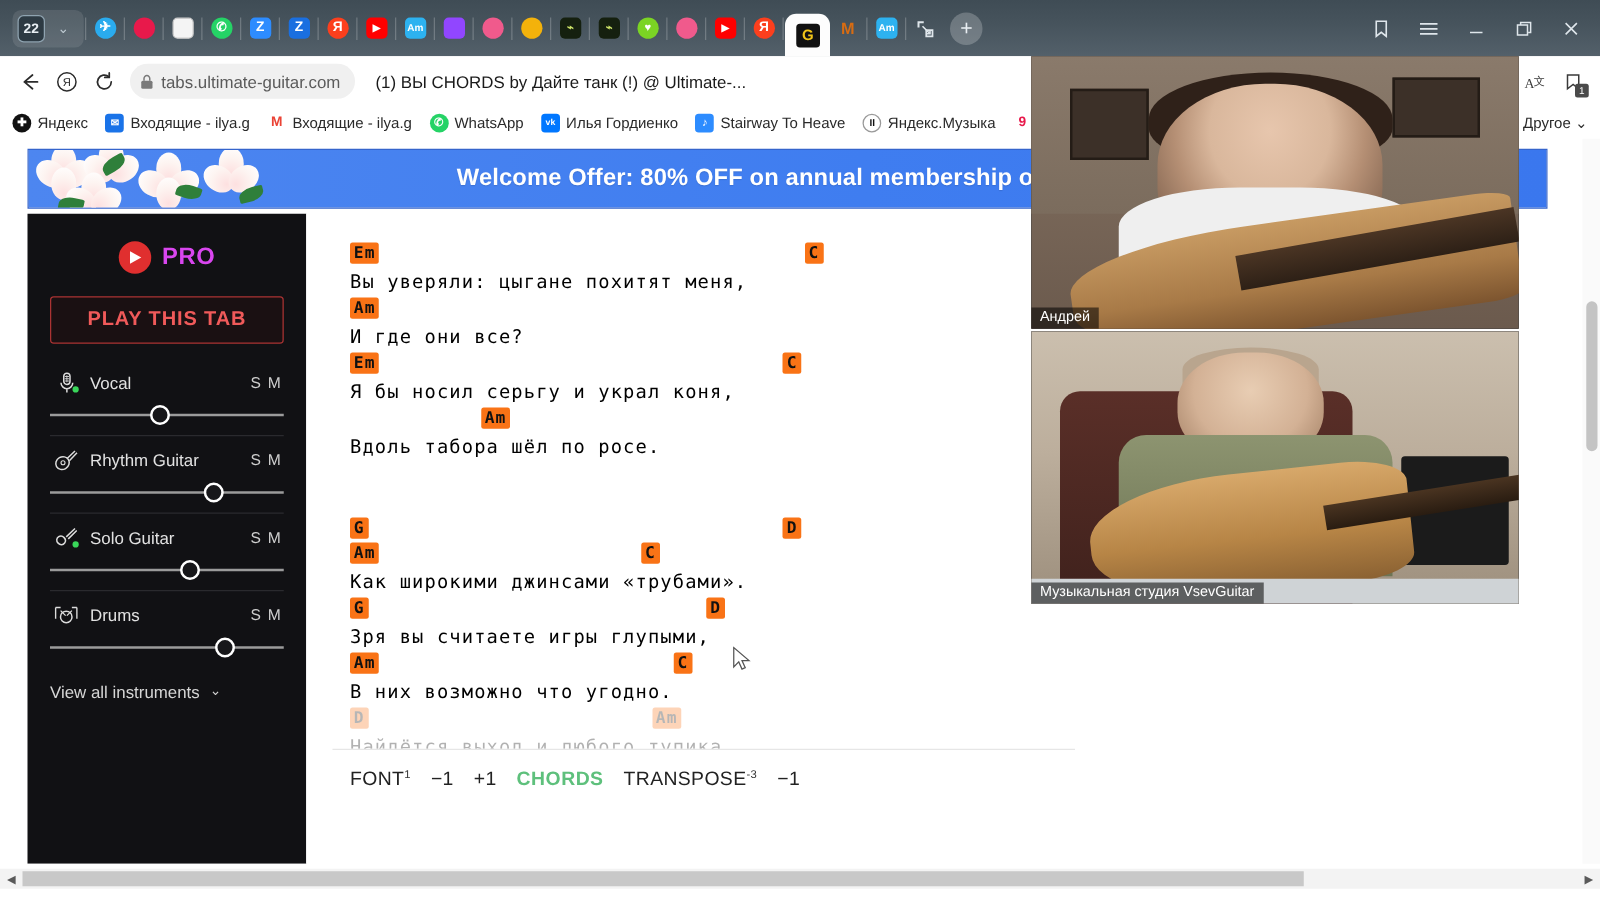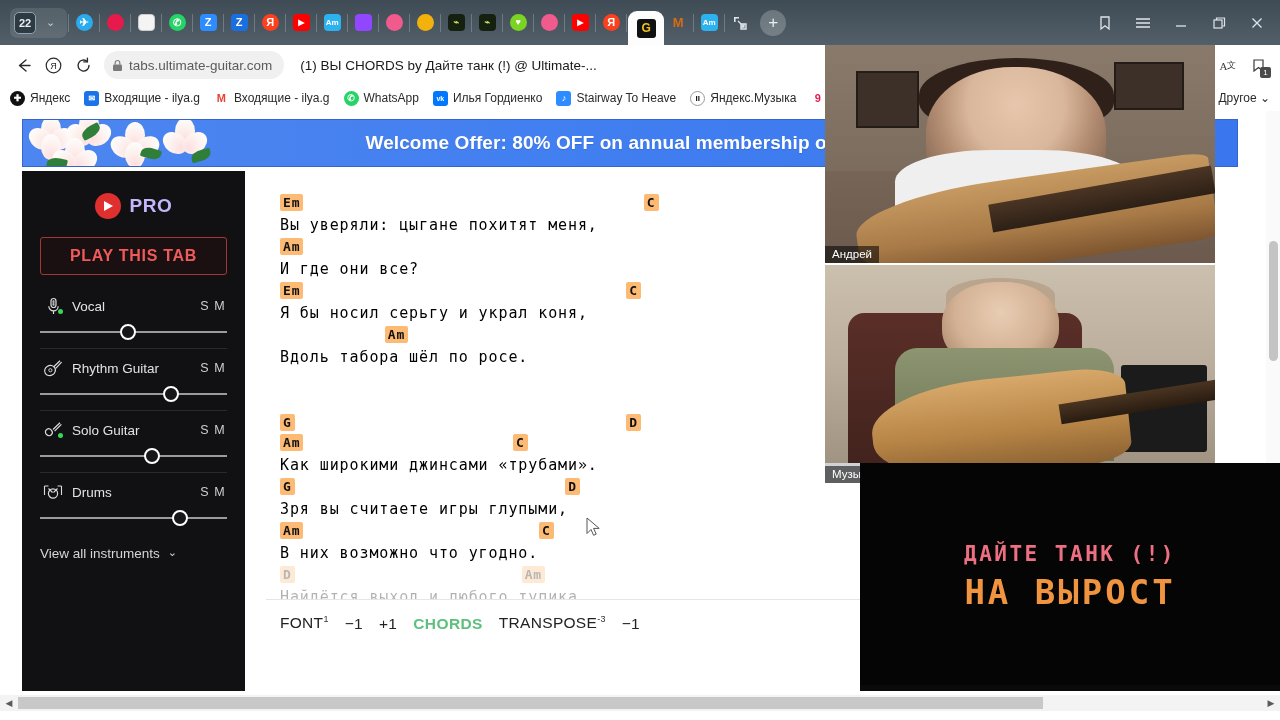--- a/index.html
+++ b/index.html
@@ -117,21 +117,21 @@
   
   .propanel{
     position:absolute; left:22px; top:60px; width:223px; height:520px; background:#111114;
     padding:22px 18px 0 18px; color:#e6e6e6;
   }
   .pro-head{ display:flex; align-items:center; justify-content:center; margin-bottom:18px; }
   .pro-play{ width:26px;height:26px;border-radius:50%;background:#e02f2f;display:flex;align-items:center;
              justify-content:center;margin-right:9px; }
   .pro-play .tri{ width:0;height:0;border-left:9px solid #fff;border-top:5.5px solid transparent;
                   border-bottom:5.5px solid transparent; margin-left:2px; }
-  .pro-title{ font-size:19px; font-weight:bold; letter-spacing:0.6px; color:#c4b5fd; }
+  .pro-title{ font-size:19px; font-weight:bold; letter-spacing:0.6px; color:#d946ef; }
   .playtab{
     width:100%; height:38px; border:1px solid #a33; background:#1a1012; color:#f05a5a;
     font-size:16px; font-weight:bold; letter-spacing:0.7px;
     display:flex; align-items:center; justify-content:center; border-radius:3px; margin-bottom:12px;
   }
   .track{ padding-top:5px; }
   .track + .track{ border-top:1px solid #2a2a2e; }
   .track-row{ display:flex; align-items:center; height:28px; }
   .track-ico{ width:26px;display:flex;align-items:center;justify-content:center;position:relative;color:#dcdcdc; }
   .greendot{ position:absolute; right:3px; bottom:1px; width:5px;height:5px;border-radius:50%;background:#39d65a; }
@@ -146,21 +146,21 @@
 
   
   .tabarea{
     position:absolute; left:245px; top:60px; width:900px; height:520px; background:#fff;
     padding:22px 0 0 35px; overflow:hidden;
   }
   .cline{ font-family:"DejaVu Sans Mono", monospace; font-size:15px; color:#000;
           white-space:pre; line-height:24px; letter-spacing:0.9px; }
   .chline{ font-family:"DejaVu Sans Mono", monospace; font-size:13px; line-height:20px;
            white-space:pre; letter-spacing:0.9px; height:20px; }
-  .ch{ background:#fdba74; color:#111; font-weight:bold; padding:1px 3px; border-radius:2px; }
+  .ch{ background:#f97316; color:#111; font-weight:bold; padding:1px 3px; border-radius:2px; }
   .faded{ opacity:0.30; }
 
   
   .ctrlbar{
     position:absolute; left:266px; top:488px; width:594px; height:48px;
     background:#fff; display:flex; align-items:center; padding-left:14px;
     border-top:1px solid #e6e6e6;
   }
   .ctl{ font-size:15.5px; color:#222; margin-right:16px; position:relative; letter-spacing:0.3px; }
   .sup{ font-size:9px; vertical-align:super; color:#333; }
@@ -702,20 +702,13 @@
     <div class="v2amp"></div>
     <div class="v2hair"></div>
     <div class="v2person"></div>
     <div class="v2shirt"></div>
     <div class="v2guitar"></div>
     <div class="v2neck"></div>
     <div class="v2desk"></div>
     <div class="namebadge">Музыкальная студия VsevGuitar</div>
   </div>
 
-  <div class="vid vid3">
-    <div class="v3wrap">
-      <div class="v3line1">ДАЙТЕ ТАНК (!)</div>
-      <div class="v3line2">НА ВЫРОСТ</div>
-    </div>
-    <div class="v3bottomstrip"></div>
-  </div>
 </div>
 
 </body></html>

